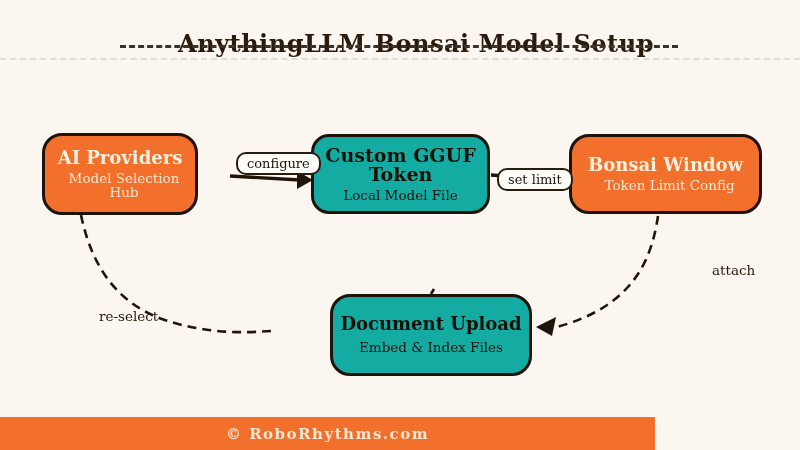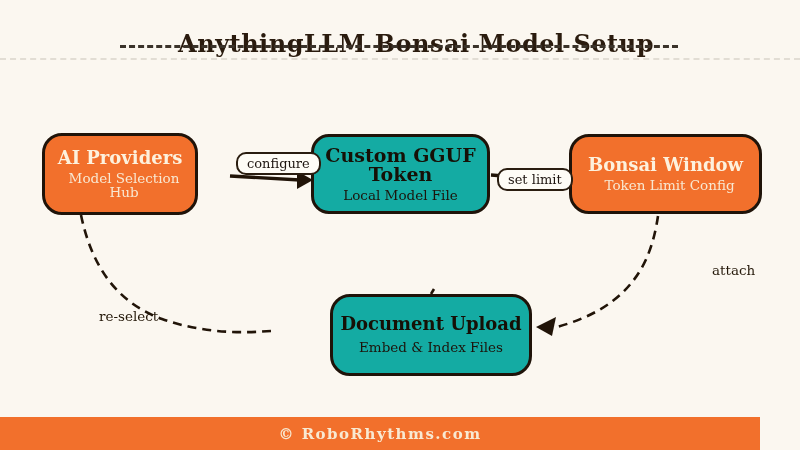--- a/index.html
+++ b/index.html
@@ -69,21 +69,21 @@
 
   
   .edge-text{
     position:absolute;font-size:13.5px;color:#241809;white-space:nowrap;line-height:1;
   }
   #label-attach{left:693px;top:264px;margin-left:19px;}
   #label-re-select{left:99px;top:310px;}
 
   
   .footer-bar{
-    position:absolute;left:0;bottom:0;width:760px;height:33px;
+    position:absolute;left:0;bottom:0;width:655px;height:33px;
     background:var(--orange);display:flex;align-items:center;justify-content:center;
   }
   .footer-text{
     color:#f8e9d2;font-weight:bold;font-size:15px;letter-spacing:1.5px;
   }
 </style>
 </head>
 <body>
 
 <div id="stage">

